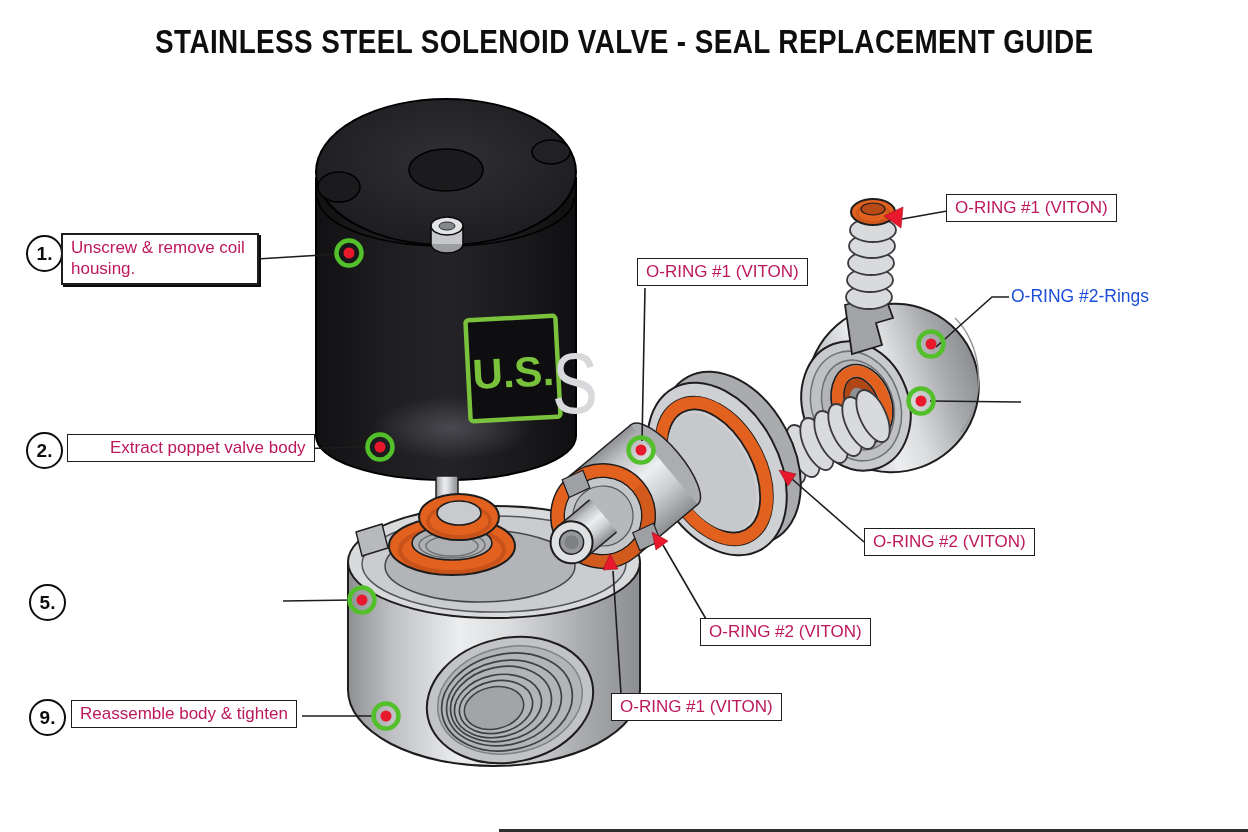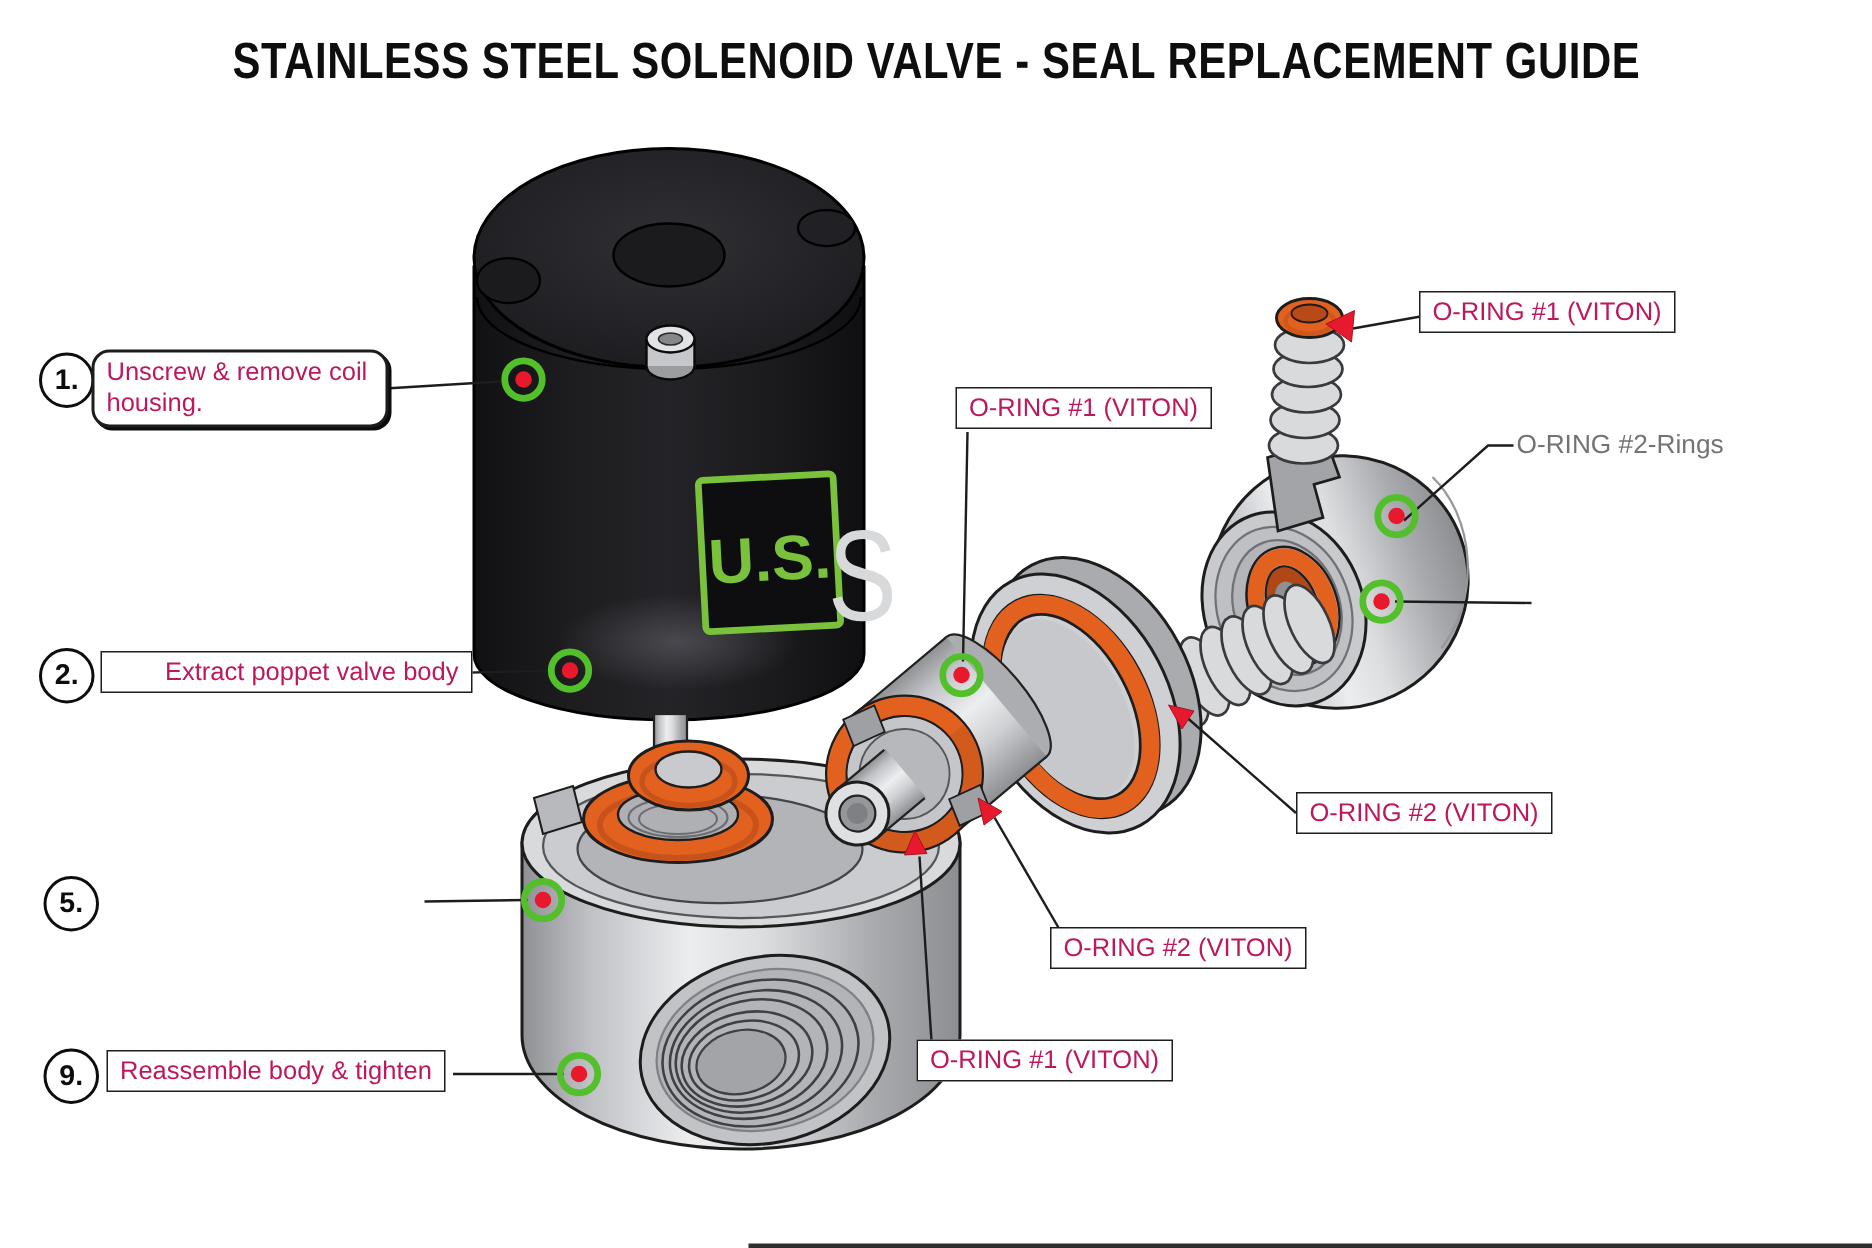--- a/index.html
+++ b/index.html
@@ -6,21 +6,21 @@
   #stage{position:relative;width:1248px;height:832px;background:#ffffff;overflow:hidden;
          font-family:"Liberation Sans",sans-serif;color:#111;}
   #title{position:absolute;top:22px;left:0;width:100%;text-align:center;}
   #title span{display:inline-block;font-size:34px;font-weight:700;letter-spacing:.5px;
               transform:scaleX(.82);transform-origin:center;color:#0e0e0e;white-space:nowrap;}
   svg{position:absolute;left:0;top:0;}
   .lbl{position:absolute;background:#fff;border:1.7px solid #1d1d1d;font-size:17px;
        padding:2px 8px 3px 8px;white-space:nowrap;line-height:1.25;z-index:5;color:#be185d;}
   .lbl.heavy{border-width:2px;box-shadow:2px 2px 0 #0c0c0c;}
   .lbl.wrap{white-space:normal;width:178px;font-size:17px;}
-  .plain{position:absolute;font-size:17.5px;z-index:5;color:#737373;white-space:nowrap;}
+  .plain{position:absolute;font-size:17.5px;z-index:5;color:#1d4ed8;white-space:nowrap;}
   .numcirc{position:absolute;width:33px;height:33px;border:2.4px solid #0d0d0d;border-radius:50%;
            display:flex;align-items:center;justify-content:center;font-weight:bold;
            font-size:19px;background:#fff;z-index:5;color:#0d0d0d;}
   
   .oline{stroke:#1d1d1d;stroke-width:2;}
   .mkring{fill:none;stroke:#53C02B;stroke-width:4.5;}
   .mkdot{fill:#E8192C;stroke:none;}
   .arrow{fill:#E8192C;stroke:#9d0d1c;stroke-width:.6;}
   .lead{stroke:#1d1d1d;stroke-width:1.6;fill:none;}
   .coil{fill:#D9DADC;stroke:#3a3a3e;stroke-width:1.8;}
@@ -259,21 +259,21 @@
       <g transform="translate(386,716)">
           <circle class="mkring" r="12.5"></circle>
           <circle class="mkdot" r="5.5"></circle>
         </g>
     </g>
 
     <rect x="499" y="829" width="749" height="3" fill="#2E2E30"></rect>
   </svg>
 
   <div class="numcirc" style="left:26px;top:235px;">1.</div>
-  <div class="lbl heavy wrap" style="left:61px;top:233px;border-radius:12px;">Unscrew &amp; remove coil housing.</div>
+  <div class="lbl heavy wrap" style="left:61px;top:233px;">Unscrew &amp; remove coil housing.</div>
 
   <div class="numcirc" style="left:26px;top:432px;">2.</div>
   <div class="lbl" style="left:67px;top:434px;padding-left:42px;">Extract poppet valve body</div>
 
   <div class="numcirc" style="left:29px;top:584px;">5.</div>
 
   <div class="numcirc" style="left:29px;top:699px;">9.</div>
   <div class="lbl" style="left:71px;top:700px;">Reassemble body &amp; tighten</div>
 
   <div class="lbl" style="left:946px;top:194px;">O-RING #1 (VITON)</div>

